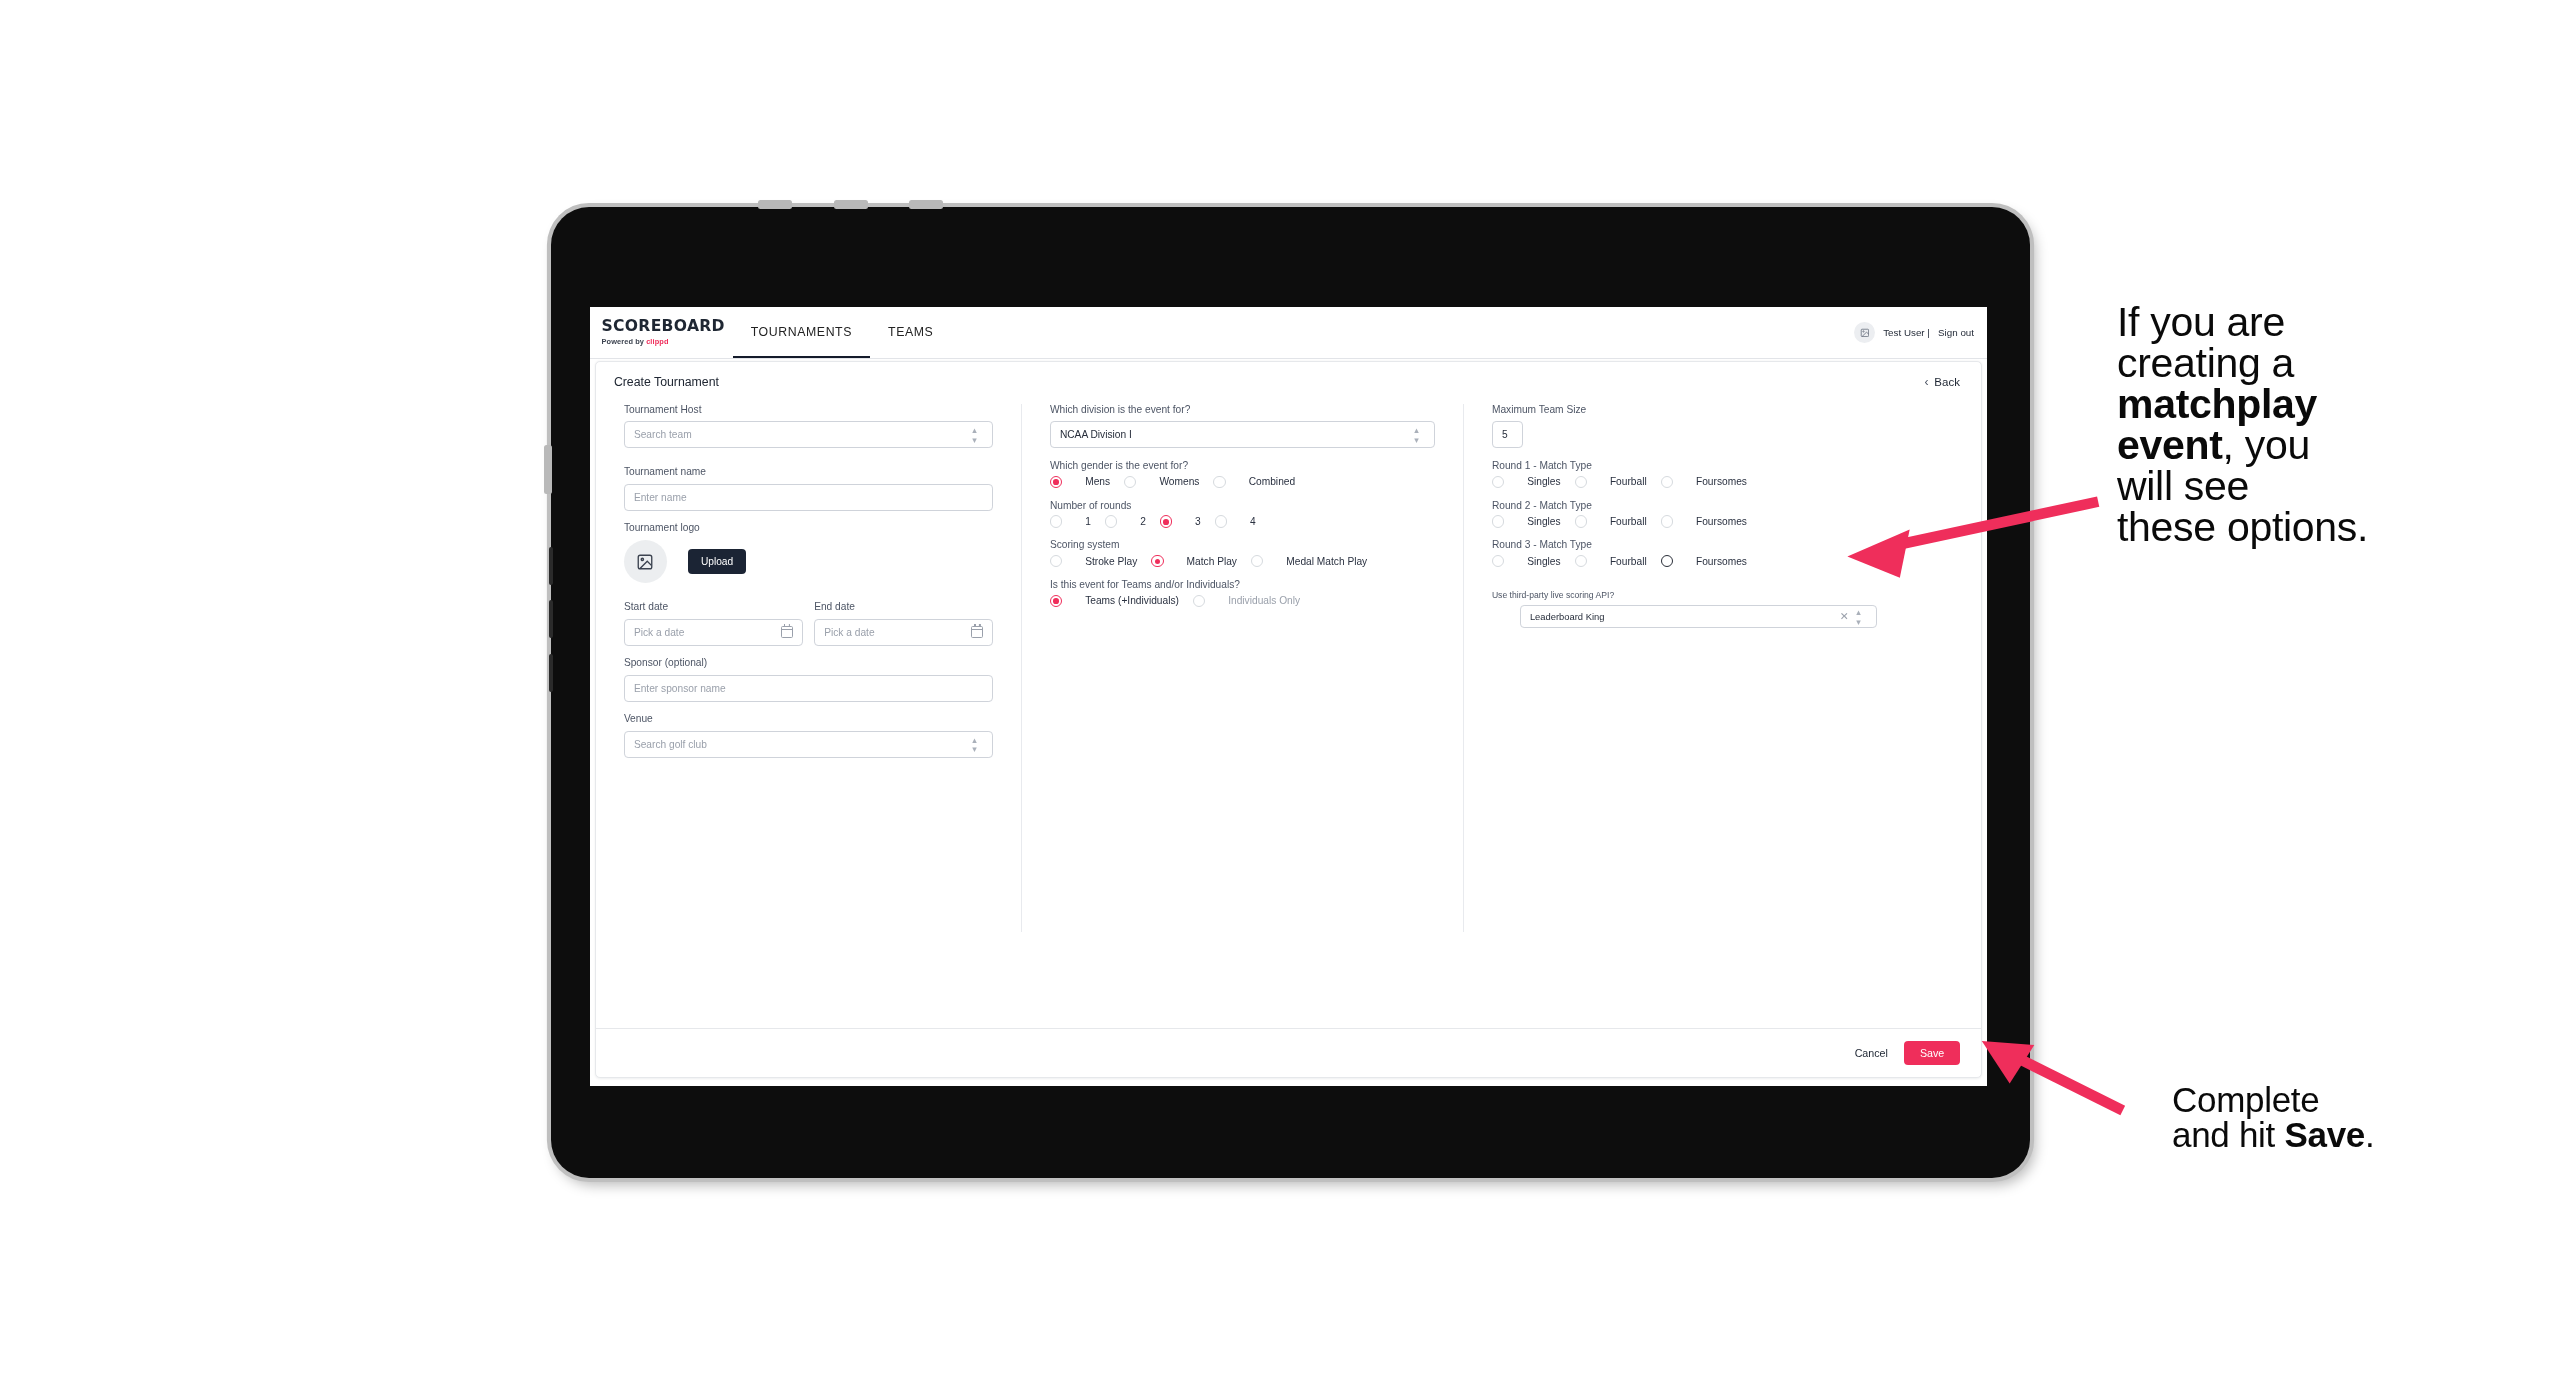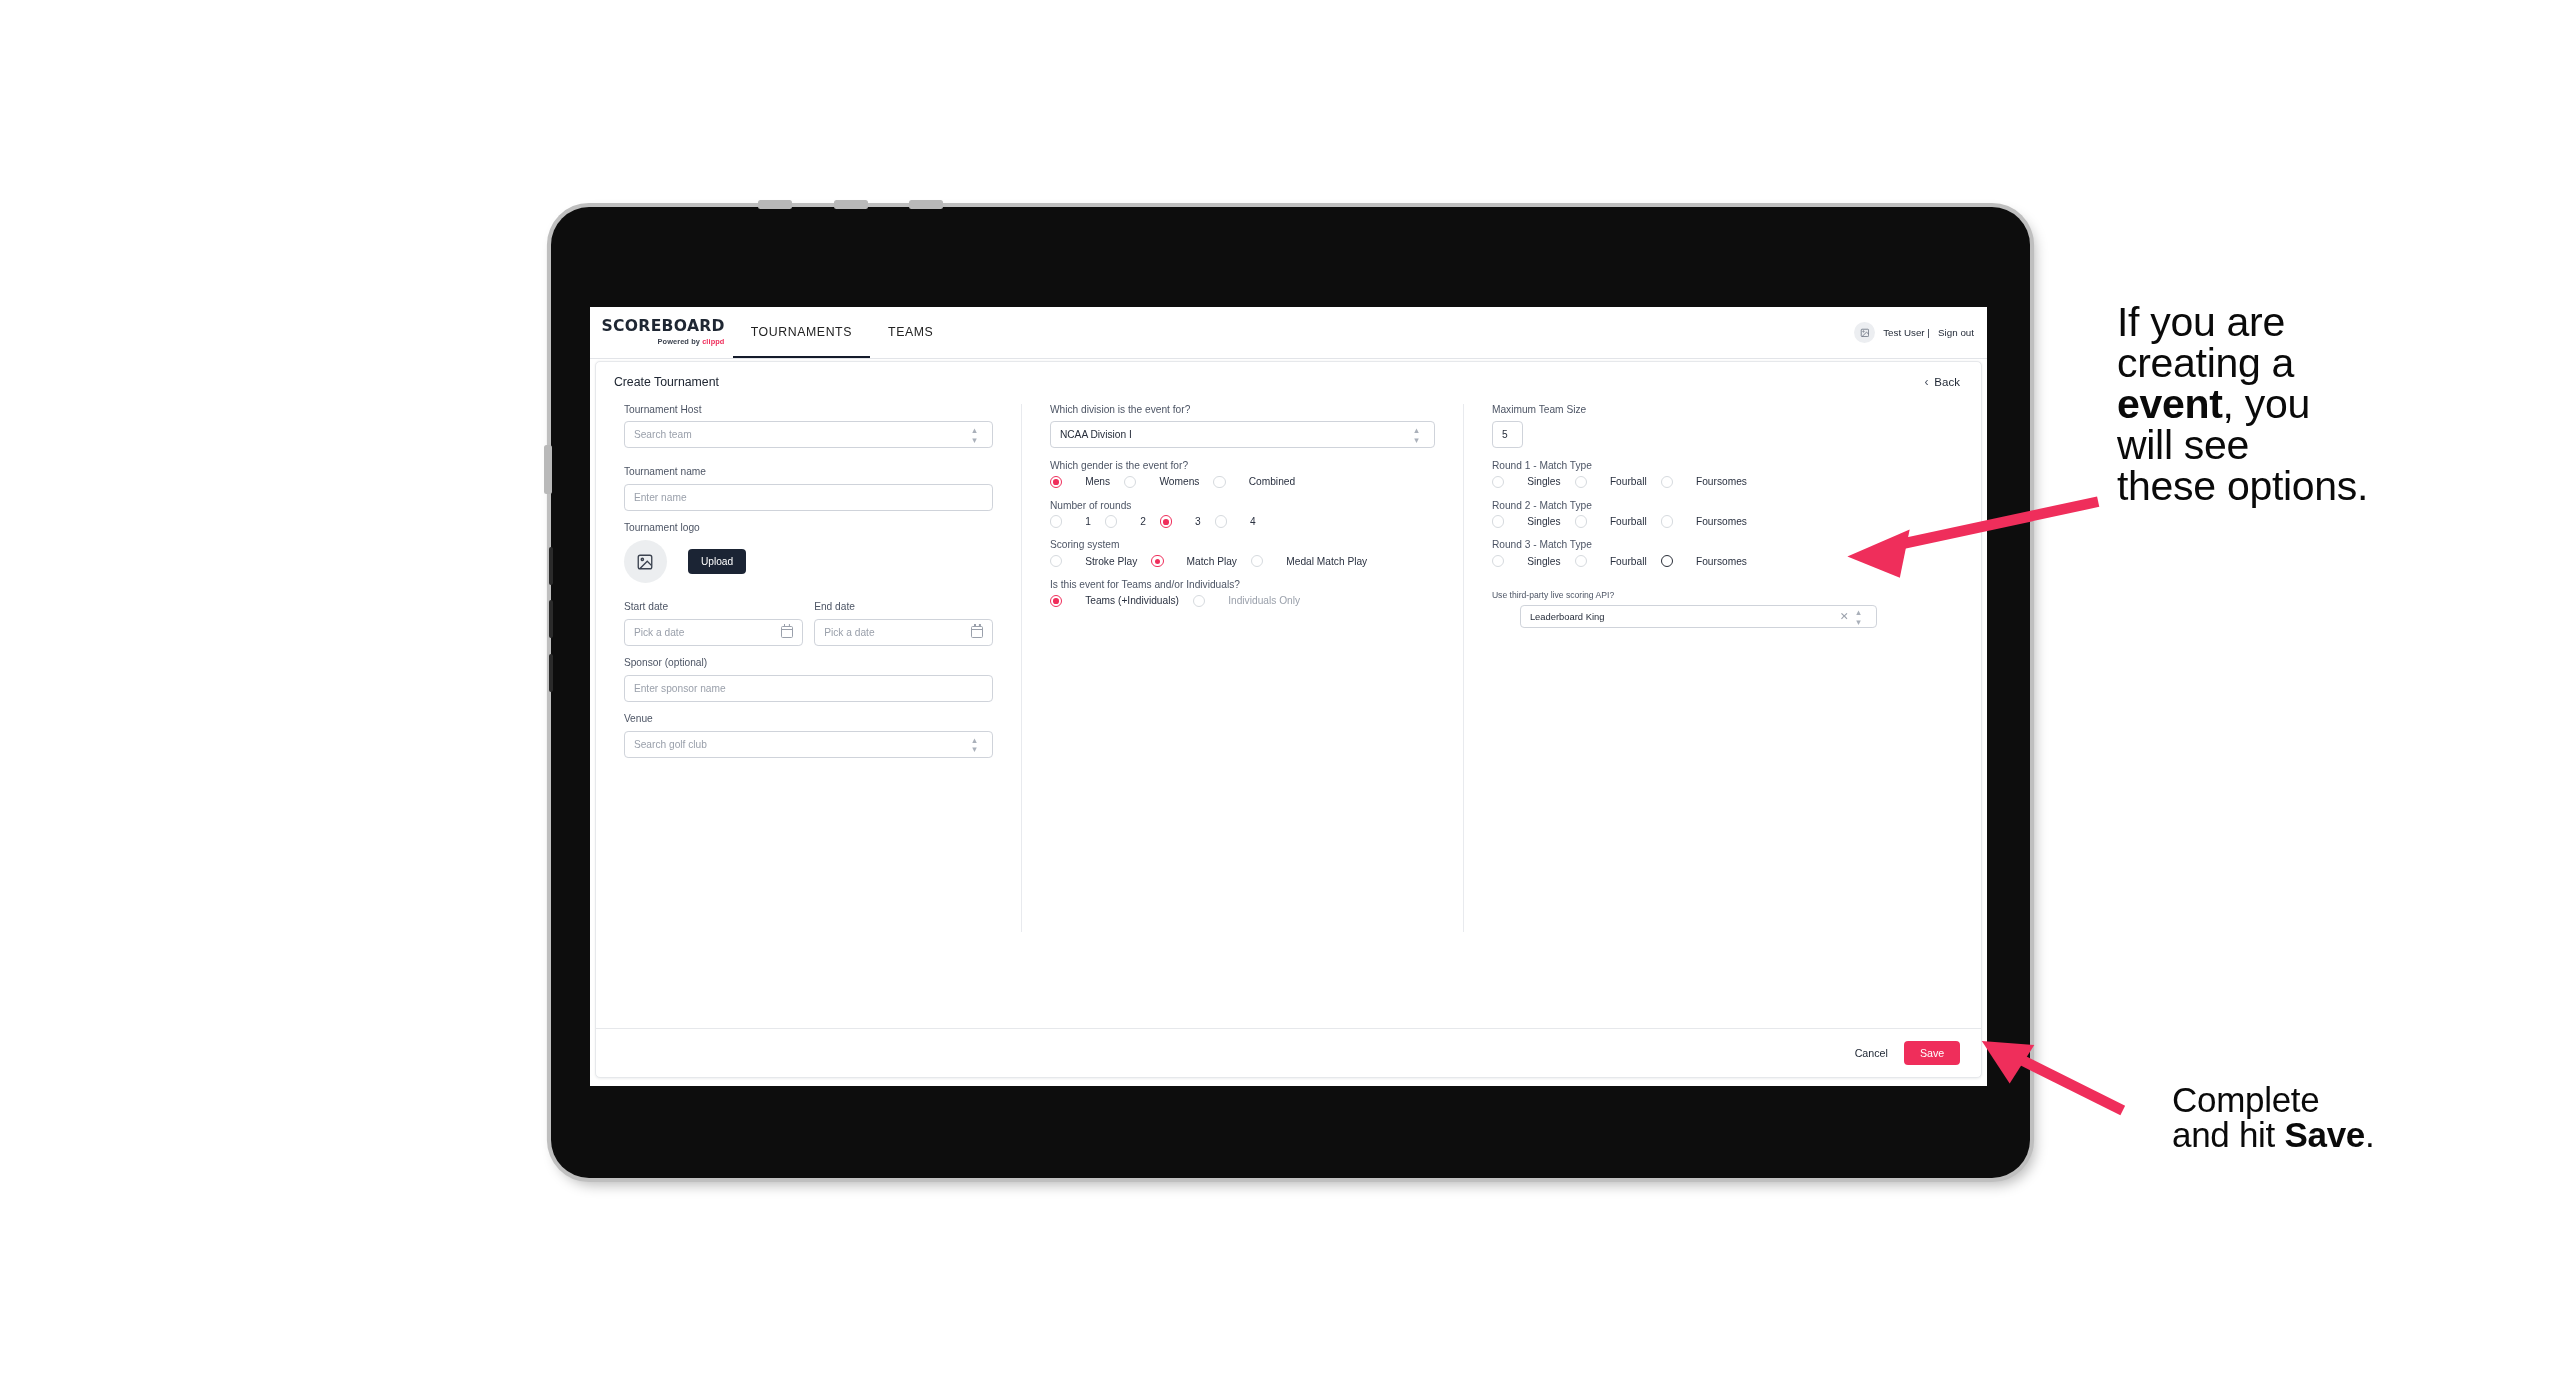--- a/index.html
+++ b/index.html
@@ -24,21 +24,21 @@
   #dev-side-3{top:447px;height:38px;}
 
   
   #screen{
     position:absolute; left:39px; top:100px; width:1397px; height:779px;
     background:#ffffff; overflow:hidden;
   }
 
   
   .topnav{height:51px;background:#fff;border-bottom:0.8px solid #e2e4e8;display:flex;align-items:stretch;position:relative;}
-  .brand{display:flex;flex-direction:column;justify-content:center;padding:0 0 0 11.5px;width:123px;text-align:right;}
+  .brand{display:flex;flex-direction:column;justify-content:center;padding:0 0 0 11.5px;width:123px;}
   .brand-word{font-family:"DejaVu Sans",sans-serif;font-weight:bold;font-size:15.6px;letter-spacing:0.3px;color:#1f2733;line-height:1;}
   .brand-sub{font-size:7.4px;color:#3d4450;font-weight:bold;margin-top:2.5px;letter-spacing:0.1px;}
   .brand-sub .pink{color:#ef2e5b;}
   .navtabs{display:flex;align-items:stretch;margin-left:8.2px;}
   .navtab{display:flex;align-items:center;padding:0 18px;font-size:12.3px;letter-spacing:0.6px;color:#222;cursor:pointer;border-bottom:2.5px solid transparent;}
   .navtab.active{border-bottom:2.5px solid #141b2b;font-weight:500;}
   .nav-right{margin-left:auto;display:flex;align-items:center;padding-right:13px;gap:8.2px;}
   .avatar{width:21px;height:21px;border-radius:50%;background:#eceef1;display:flex;align-items:center;justify-content:center;}
   .user-name{font-size:9.8px;color:#262d3a;}
   .sign-out{font-size:9.8px;color:#262d3a;cursor:pointer;}
@@ -392,20 +392,21 @@
   </g>
   <g>
     <line x1="2590" y1="1355" x2="2460" y2="1290" stroke="#ef2e5b" stroke-width="13" stroke-linecap="butt"></line>
     <polygon points="2418,1270 2482,1275 2452,1322" fill="#ef2e5b"></polygon>
   </g>
 </svg>
 
 <div class="anno" id="anno-1">
   <div>If you are</div>
   <div>creating a</div>
+  <div><b>matchplay</b></div>
   <div><b>event</b><span>, you</span></div>
   <div>will see</div>
   <div>these options.</div>
 </div>
 
 <div class="anno" id="anno-2">
   <div>Complete</div>
   <div><span>and hit </span><b>Save</b><span>.</span></div>
 </div>
 

